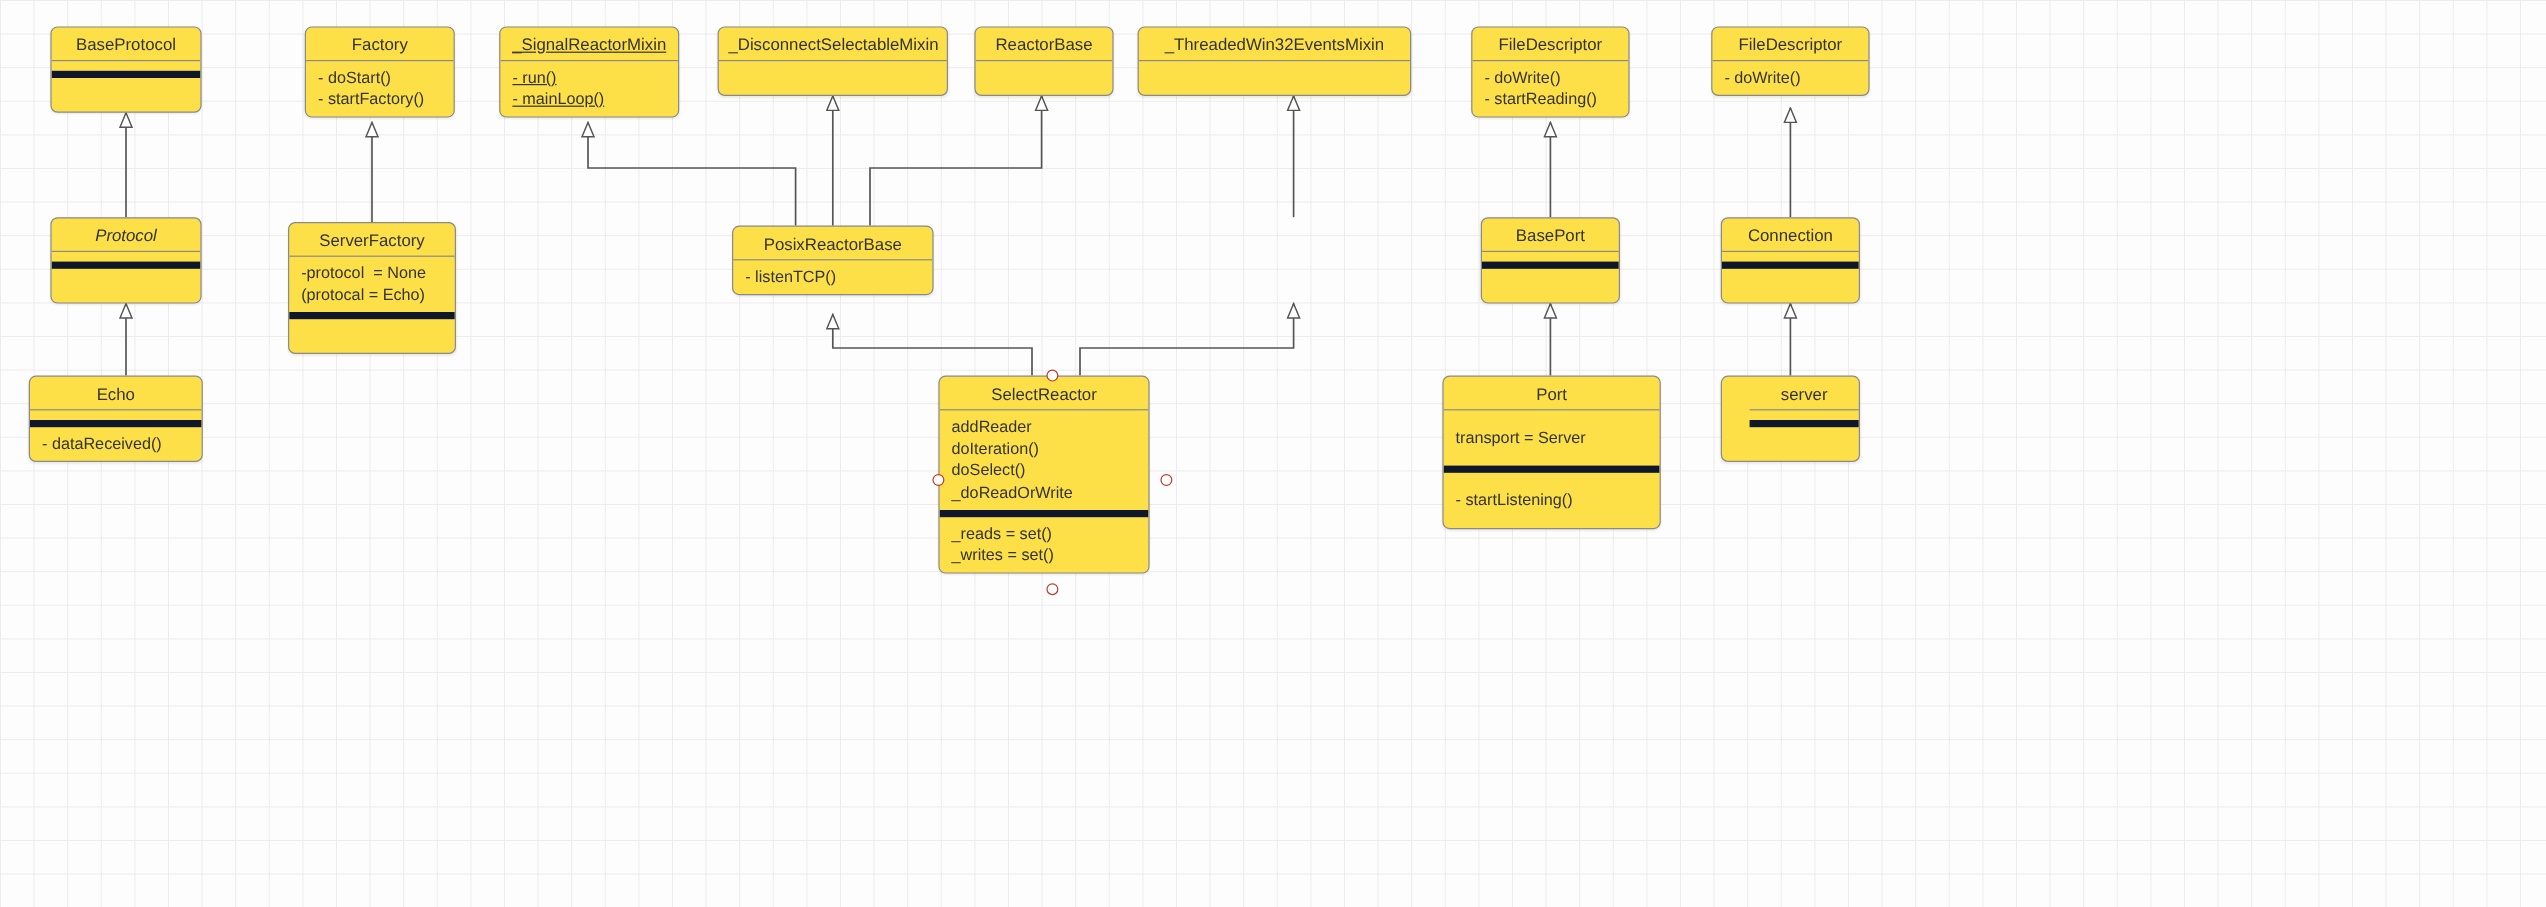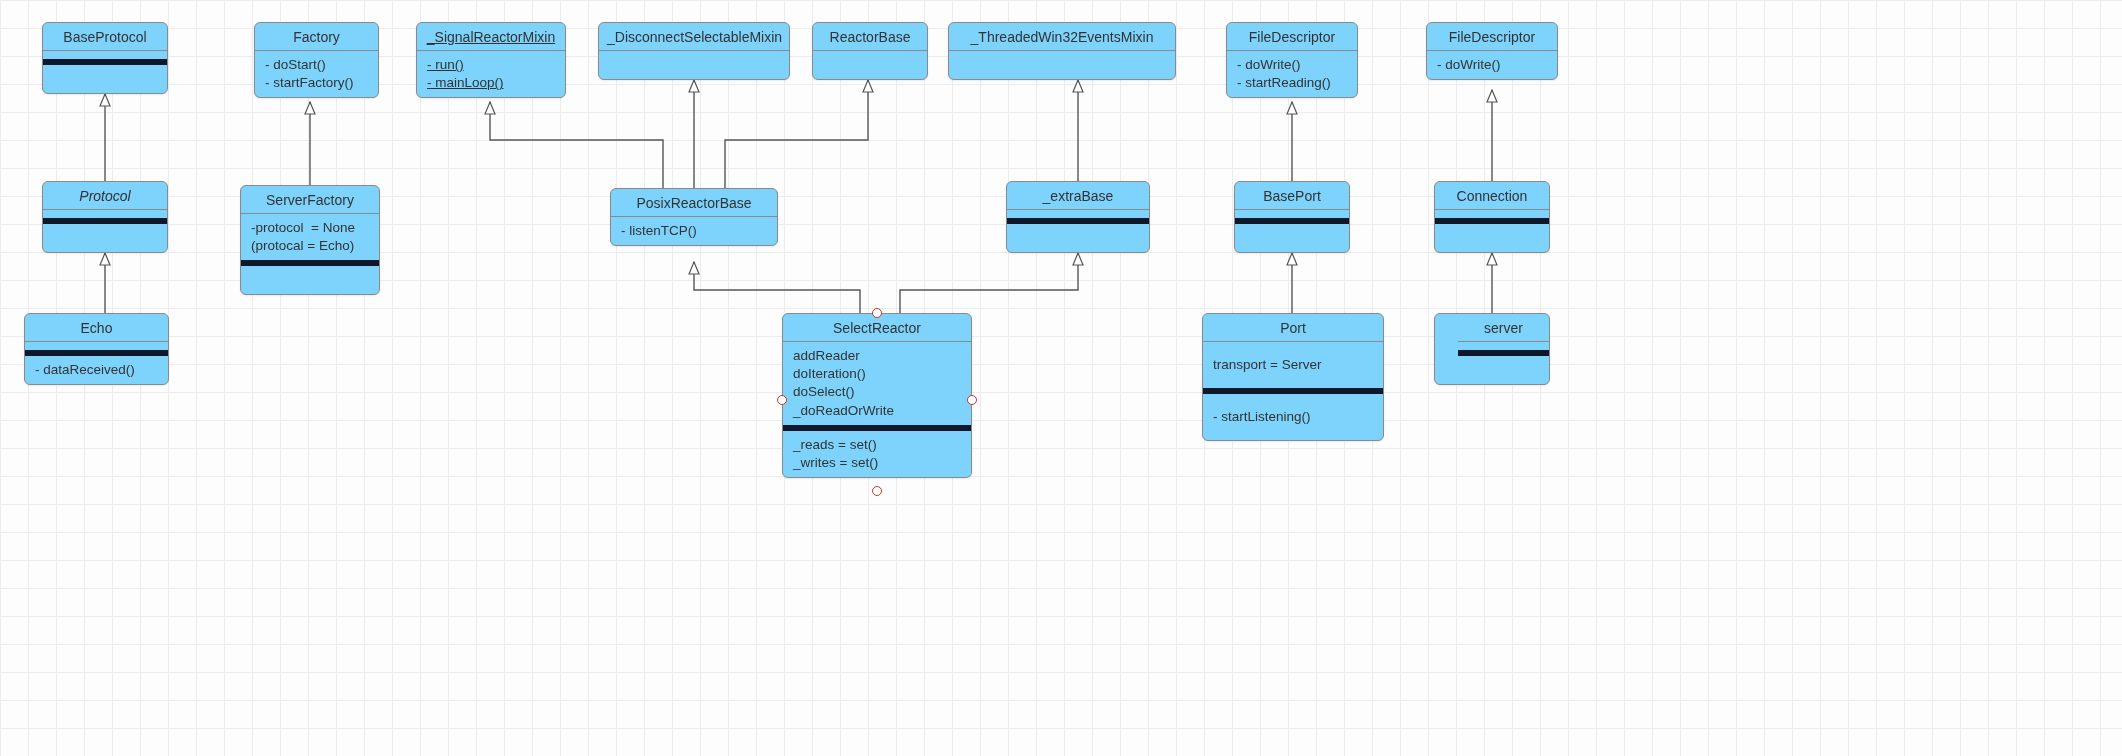--- a/index.html
+++ b/index.html
@@ -20,21 +20,21 @@
     width: 2122px; height: 756px;
   }
   svg.edges {
     position: absolute;
     left: 0; top: 0;
     width: 2122px; height: 756px;
     pointer-events: none;
   }
   .class-box {
     position: absolute;
-    background: #7dd3fc;
+    background: #fde047;
     border: 1px solid #8a8a8a;
     border-radius: 6px;
     box-shadow: 0 1px 2px rgba(0,0,0,0.08);
     display: flex;
     flex-direction: column;
     overflow: hidden;
   }
   .class-title {
     text-align: center;
     padding: 6px 8px 5px 8px;
@@ -160,27 +160,22 @@
   <div class="class-section empty"></div>
 </div>
 
 <div class="class-box" style="left:610px; top:188px; width:168px;">
   <div class="class-title">PosixReactorBase</div>
   <div class="class-section">
     <div class="row">- listenTCP()</div>
   </div>
 </div>
 
-<div class="class-box" style="left:1006px; top:181px; width:144px; height:72px;">
-  <div class="class-title">_extraBase</div>
-  <div class="class-section empty"></div>
-  <div class="class-section empty"></div>
-</div>
-
-<div class="class-box" style="left:782px; top:313px; width:190px;">
+
+<div class="class-box" style="left:782px; top:313px; width:176px;">
   <div class="class-title">SelectReactor</div>
   <div class="class-section">
     <div class="row">addReader</div>
     <div class="row">doIteration()</div>
     <div class="row">doSelect()</div>
     <div class="row">_doReadOrWrite</div>
   </div>
   <div class="class-section">
     <div class="row">_reads = set()</div>
     <div class="row">_writes = set()</div>

